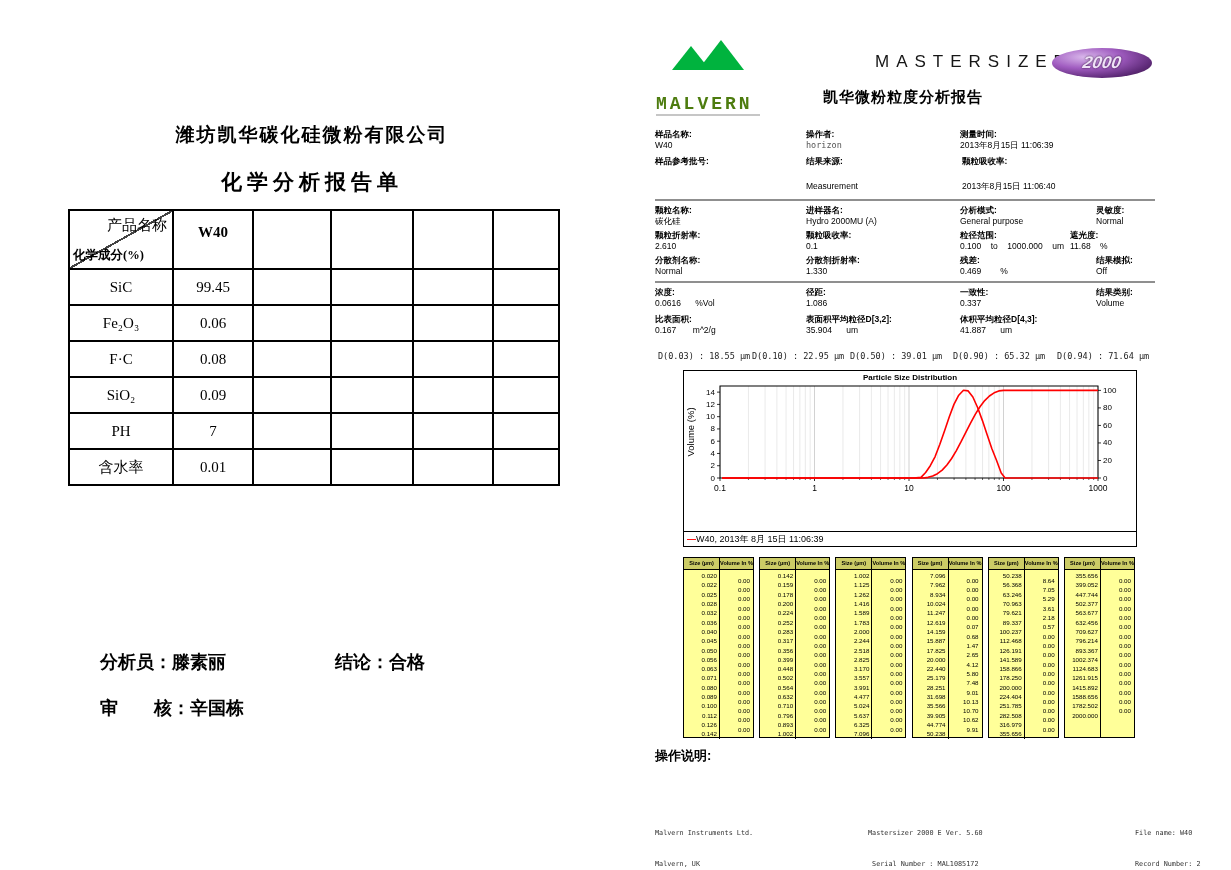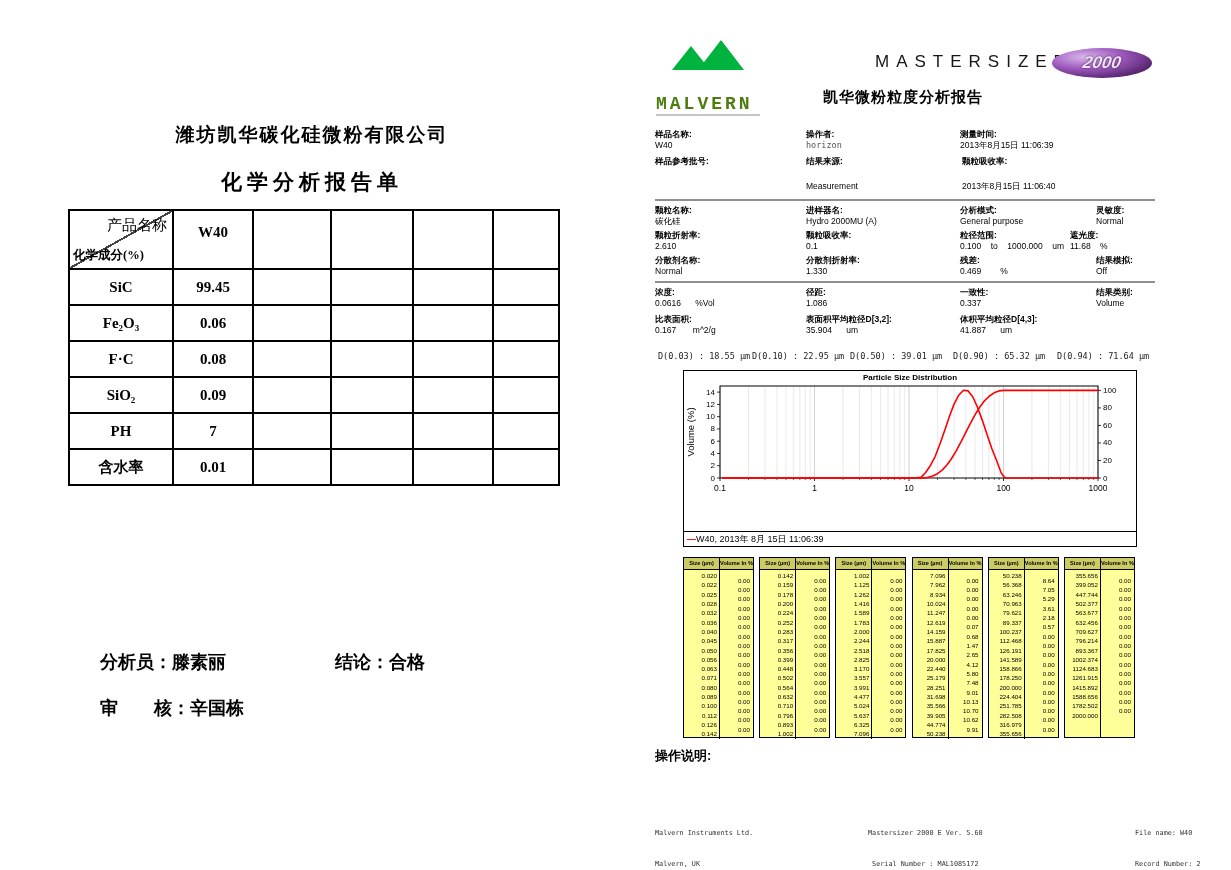--- a/index.html
+++ b/index.html
@@ -12,21 +12,21 @@
   
   .lp-title{left:68px;top:122px;width:488px;text-align:center;font-size:19px;font-weight:bold;letter-spacing:2px;}
   .lp-subtitle{left:68px;top:168px;width:488px;text-align:center;font-size:21px;font-weight:bold;letter-spacing:5px;}
   .chem-table{left:68px;top:209px;width:488px;border:2px solid #000;}
   .chem-info{position:relative;height:102px;border-bottom:2px solid #000;font-size:15px;font-weight:bold;}
   .chem-grid{display:grid;grid-template-columns:102px 80px 78px 82px 80px 1fr;}
   .chem-grid>div{border-left:2px solid #000;}
   .chem-grid>div:first-child{border-left:none;}
   .chem-header{height:57px;}
   .chem-row{height:34px;border-top:2px solid #000;}
-  .chem-cell{display:flex;align-items:center;justify-content:center;font-size:15px;font-weight:bold;
+  .chem-cell{display:flex;align-items:center;justify-content:center;font-size:15px;font-weight:normal;
              font-family:"Liberation Serif","DejaVu Serif",serif;}
   .diag{position:relative;
         background:linear-gradient(to bottom right,transparent calc(50% - 1px),#444 calc(50% - 1px),#444 calc(50% + 1px),transparent calc(50% + 1px));}
   .diag-top{position:absolute;top:5px;right:5px;font-size:15px;font-weight:normal;}
   .diag-bottom{position:absolute;bottom:4px;left:3px;font-size:12.5px;font-weight:bold;}
   .w40cell{display:flex;justify-content:center;padding-top:13px;font-size:15px;font-weight:bold;
            font-family:"Liberation Serif","DejaVu Serif",serif;}
   .lp-sign{font-size:18px;font-weight:bold;}
 
   

